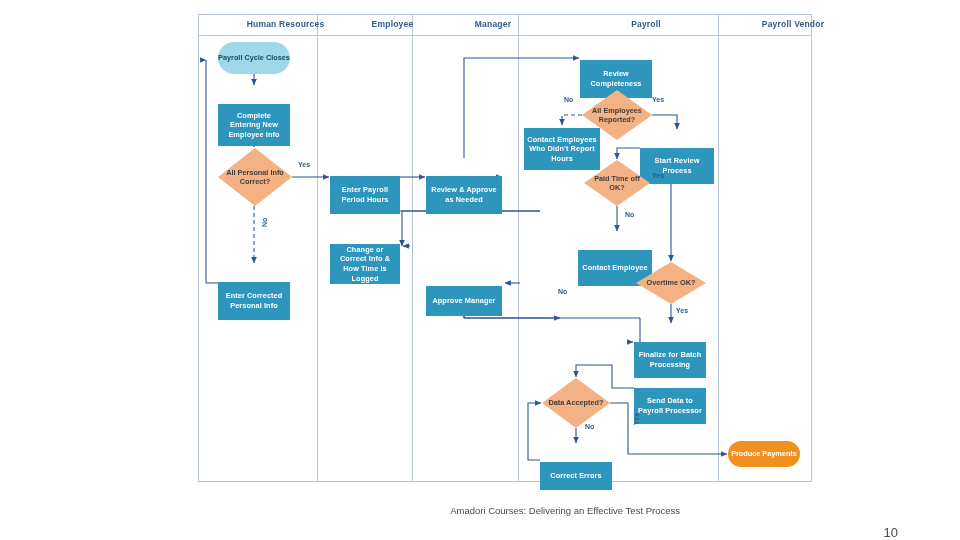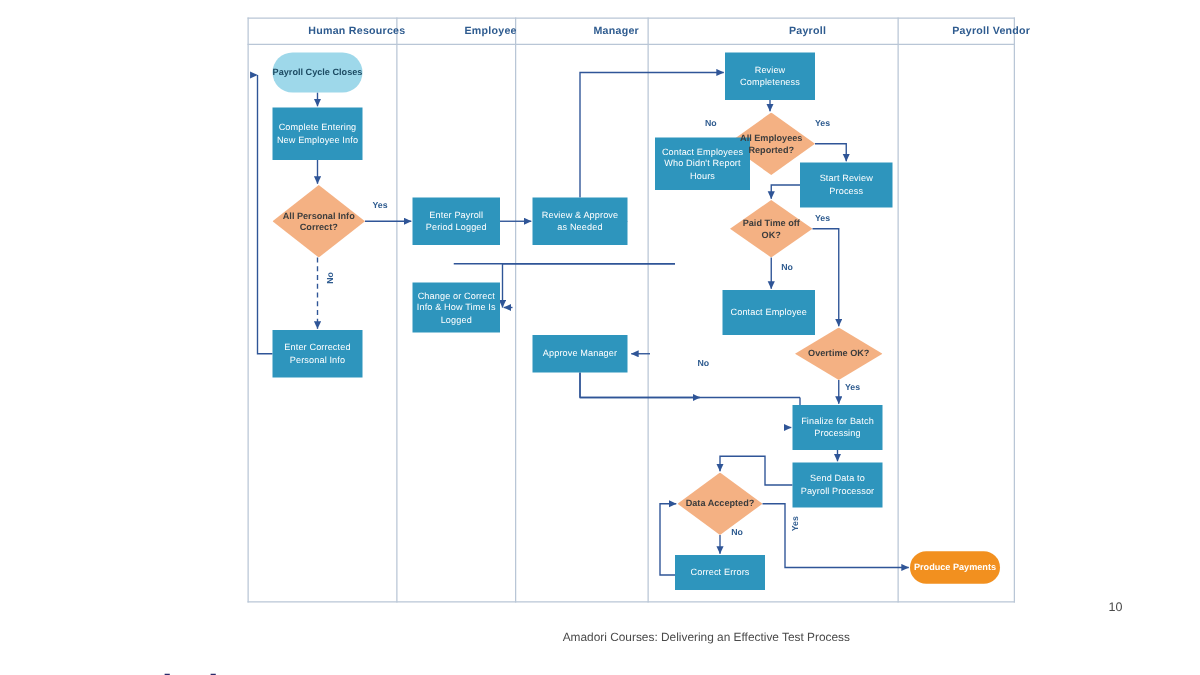--- a/index.html
+++ b/index.html
@@ -17,42 +17,42 @@
   .lane-hdr-row{position:absolute;left:0;top:0;width:100%;height:20px;
       border-top:1px solid #b9c6d6;border-bottom:1px solid #b9c6d6;}
   .lane-bottom{position:absolute;left:0;bottom:0;width:100%;border-bottom:1px solid #b9c6d6;}
   .lane-hdr{position:absolute;top:0;height:20px;line-height:20px;text-align:center;
       font-size:8.5px;color:#2e5b8f;font-weight:bold;letter-spacing:.2px;padding-left:28px;}
 
   
   .shape{position:absolute;display:flex;align-items:center;justify-content:center;
       text-align:center;box-sizing:border-box;}
   .proc{background:#2e95bd;color:#ffffff;font-size:7.3px;line-height:1.32;
-      padding:2px 3px;font-weight:normal;letter-spacing:.1px;}
+      padding:2px 3px;font-weight:bold;letter-spacing:.1px;margin-top:18px;}
   .term-lt{background:#9ed8ea;color:#1d4b63;border-radius:22px;font-size:7.3px;
       line-height:1.32;font-weight:bold;}
   .term-or{background:#f2901f;color:#ffffff;border-radius:22px;font-size:7.3px;
       line-height:1.32;font-weight:bold;}
   .dec{color:#3d3d3d;font-size:7.3px;line-height:1.3;font-weight:bold;}
   .dec .dbg{position:absolute;left:0;top:0;width:100%;height:100%;
       background:#f4b183;
       clip-path:polygon(50% 0,100% 50%,50% 100%,0 50%);}
   .dec .dtx{position:relative;z-index:2;padding:0 4px;}
 
   
   .lbl{position:absolute;font-size:7px;color:#2e5b8f;font-weight:bold;white-space:nowrap;}
   .lbl.rot{transform:rotate(-90deg);transform-origin:left top;}
 
   
   #wires{position:absolute;left:0;top:0;width:960px;height:540px;pointer-events:none;}
 
   
   .footer-text{position:absolute;left:280px;top:505px;width:400px;text-align:right;
       font-size:9.5px;color:#4a4a4a;}
-  .page-num{position:absolute;right:62px;top:481px;font-size:10px;color:#4a4a4a;}
+  .page-num{position:absolute;right:62px;top:525px;font-size:13px;color:#4a4a4a;}
   .logo{position:absolute;left:8px;top:484px;width:200px;height:48px;display:flex;
       align-items:center;gap:4px;margin-top:44px;}
   .logo-word{font-size:30px;color:#2b2b6b;font-weight:bold;letter-spacing:-.5px;
       font-family:"Liberation Sans", sans-serif;}
 </style>
 </head>
 <body>
 
 <div id="slide">
 
@@ -141,21 +141,21 @@
 
   <div class="shape proc" style="left:218px;top:86px;width:72px;height:42px">Complete Entering New Employee Info</div>
 
   <div class="shape dec" style="left:218px;top:148px;width:74px;height:58px">
     <span class="dbg"></span>
     <span class="dtx">All Personal Info Correct?</span>
   </div>
 
   <div class="shape proc" style="left:218px;top:264px;width:72px;height:38px">Enter Corrected Personal Info</div>
 
-  <div class="shape proc" style="left:330px;top:158px;width:70px;height:38px">Enter Payroll Period Logged</div>
+  <div class="shape proc" style="left:330px;top:158px;width:70px;height:38px">Enter Payroll Period Hours</div>
 
   <div class="shape proc" style="left:330px;top:226px;width:70px;height:40px">Change or Correct Info &amp; How Time Is Logged</div>
 
   <div class="shape proc" style="left:426px;top:158px;width:76px;height:38px">Review &amp; Approve as Needed</div>
 
   <div class="shape proc" style="left:426px;top:268px;width:76px;height:30px">Approve Manager</div>
 
   <div class="shape proc" style="left:580px;top:42px;width:72px;height:38px">Review Completeness</div>
 
   <div class="shape dec" style="left:582px;top:90px;width:70px;height:50px">

